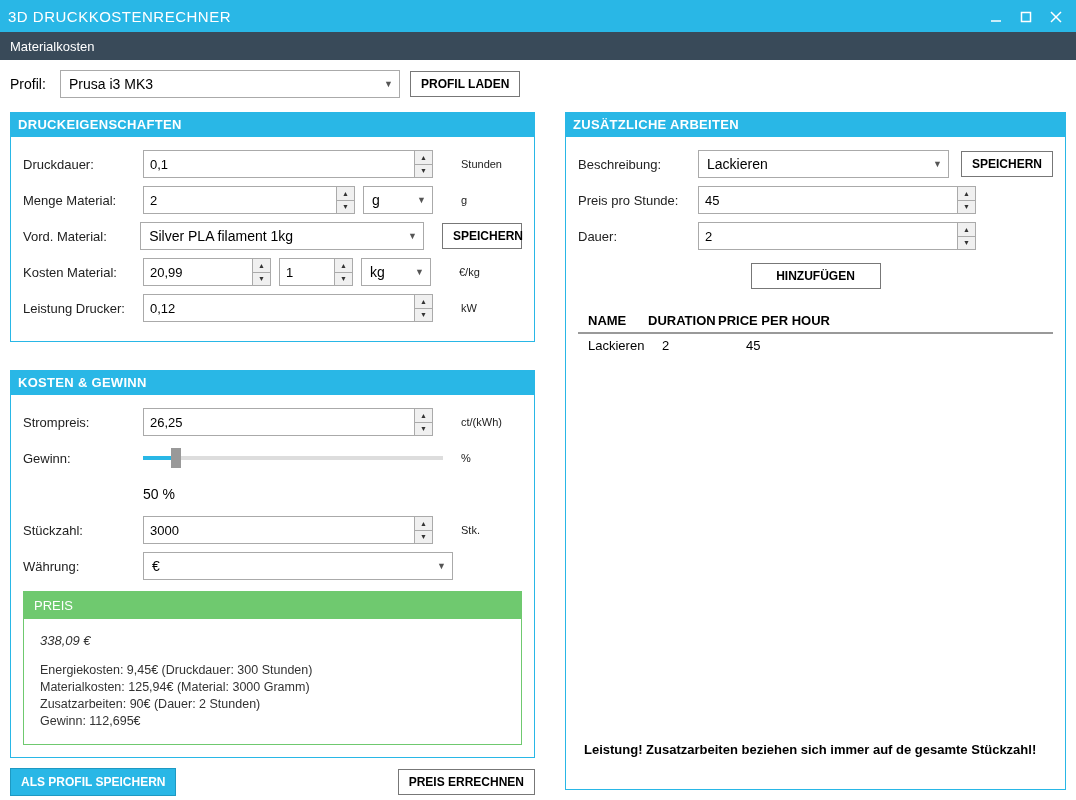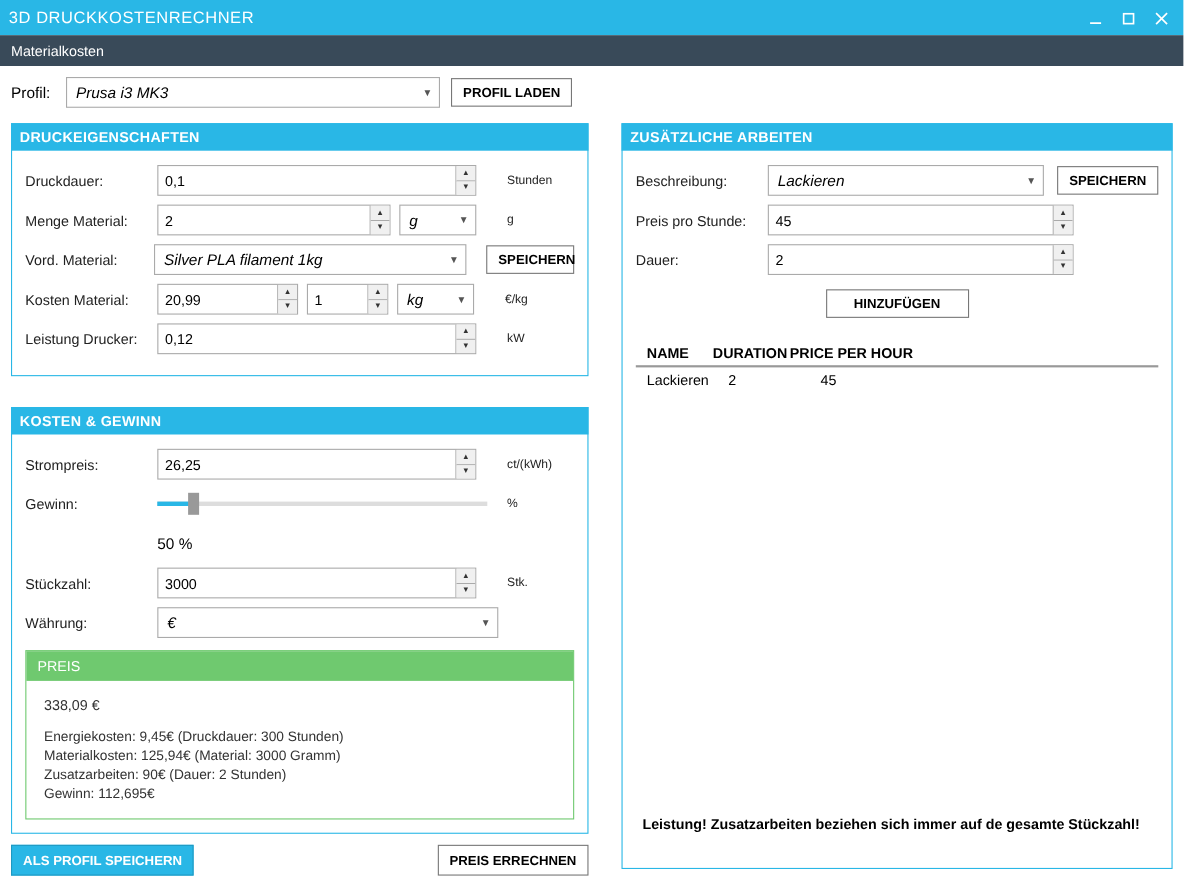--- a/index.html
+++ b/index.html
@@ -8,21 +8,21 @@
 .titlebar .title { font-size: 15px; letter-spacing: 0.5px; font-weight: 400; }
 .titlebar .win-controls { margin-left: auto; display: flex; gap: 18px; align-items: center; padding-right: 6px; }
 .win-icon { width: 12px; height: 12px; cursor: pointer; }
 .win-icon svg { stroke: #fff; fill: none; stroke-width: 1.5; }
 .subheader { height: 28px; background: #394a59; color: #fff; display: flex; align-items: center; padding: 0 10px; font-size: 13px; }
 
 .content { padding: 10px; display: flex; flex-direction: column; height: calc(100% - 60px); }
 
 .profile-row { display: flex; align-items: center; gap: 10px; margin-bottom: 14px; }
 .profile-row .plabel { width: 40px; }
-.select { position: relative; border: 1px solid #aaa; height: 28px; display: flex; align-items: center; padding: 0 24px 0 8px; background: #fff; font-style: italic; }
+.select { position: relative; border: 1px solid #aaa; height: 28px; display: flex; align-items: center; padding: 0 24px 0 8px; background: #fff; }
 .select .caret { position: absolute; right: 6px; top: 50%; transform: translateY(-50%); font-size: 9px; color: #555; }
 .btn { border: 1px solid #777; background: #fff; padding: 5px 10px; font-size: 12px; font-weight: 700; cursor: pointer; }
 
 .columns { display: flex; gap: 30px; flex: 1; min-height: 0; }
 .col { display: flex; flex-direction: column; }
 .col-left { width: 525px; }
 .col-right { flex: 1; }
 
 .panel { border: 1px solid #29b7e6; position: relative; padding: 14px 12px 12px; }
 .panel + .panel { margin-top: 28px; }
@@ -40,24 +40,24 @@
 .spin:last-child { border-bottom:none; }
 
 .flex { display:flex; gap:8px; align-items:center; }
 .slider-track { position:relative; height:4px; background:#ddd; width:300px; }
 .slider-fill { position:absolute; height:4px; background:#29b7e6; left:0; }
 .slider-thumb { position:absolute; width:10px; height:20px; background:#999; top:-8px; transform:translateX(-50%); cursor:pointer; }
 
 .pricebox { border: 1px solid #6fc96f; margin-top: 10px; }
 .pricebox-title { background:#6fc96f; color:#fff; padding:6px 10px; font-size:13px; }
 .pricebox-body { padding:14px 16px; font-size:13px; color:#333; }
-.pricebox-body .big { margin-bottom:14px; }
+.pricebox-body .big { margin-bottom:14px;font-style:italic; }
 .pricebox-body .line { font-size:12.5px; line-height:1.35; }
 
-.bottom-bar { margin-top:auto; display:flex; padding-top:10px; }
+.bottom-bar { margin-top:auto; display:flex; align-items:center; padding-top:10px; }
 .btn-blue { background:#29b7e6; border:1px solid #1e99c2; color:#fff; font-weight:700; padding:6px 10px; cursor:pointer; font-size:12px; }
 .btn-outline { margin-left:auto; }
 
 .right-panel { flex:1; display:flex; flex-direction:column; }
 .right-inner .row .lbl { width: 120px; }
 .table { margin-top: 10px; }
 .table-head { display:flex; border-bottom:2px solid #999; padding:4px 10px 4px; font-weight:700; font-size:13px; }
 .th-name { width: 60px; }
 .th-dur { width: 70px; }
 .th-price { width: 120px; }

